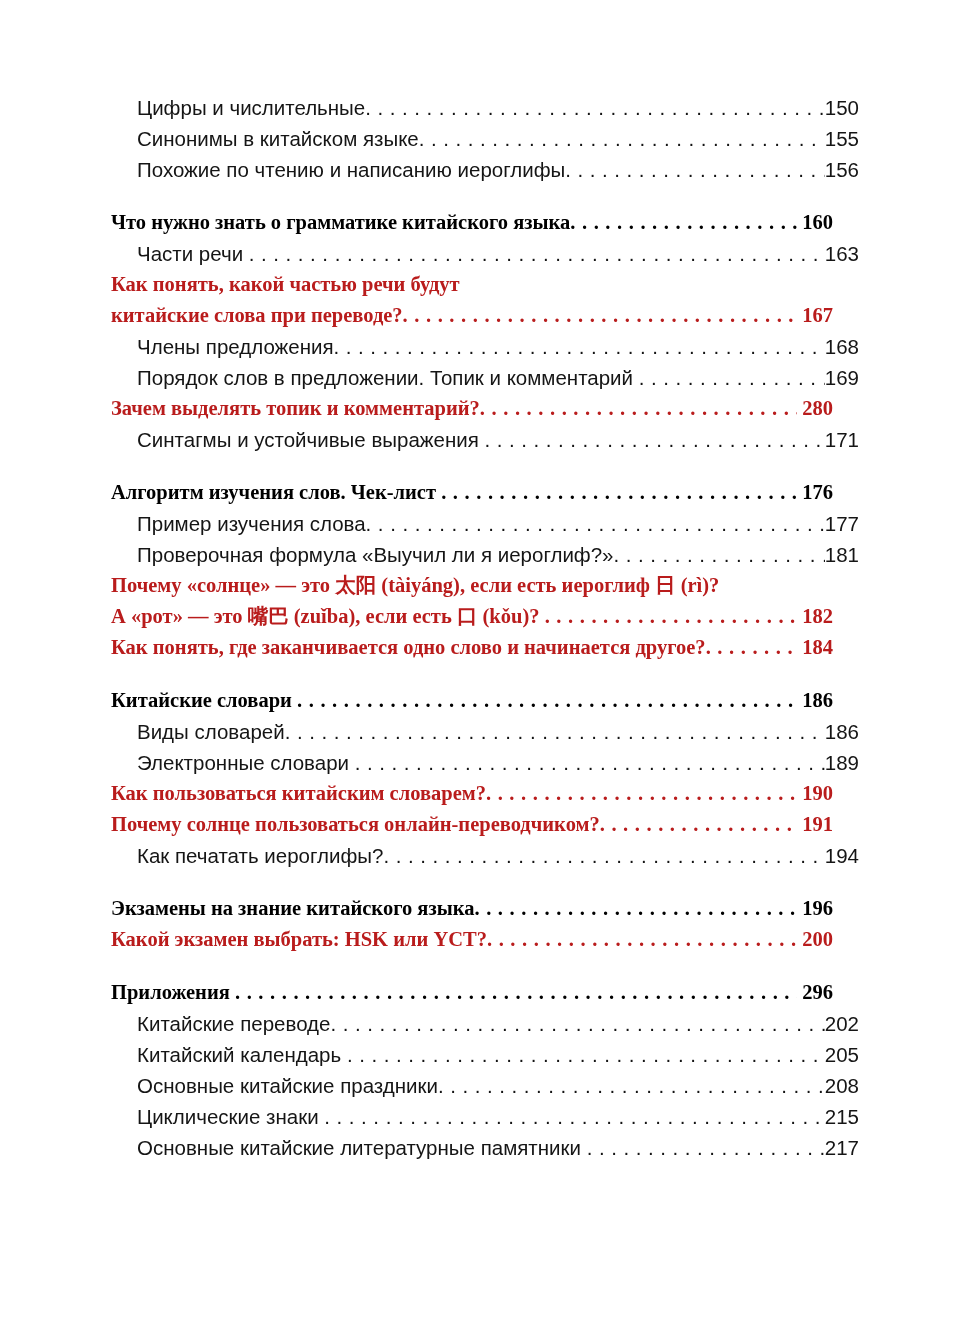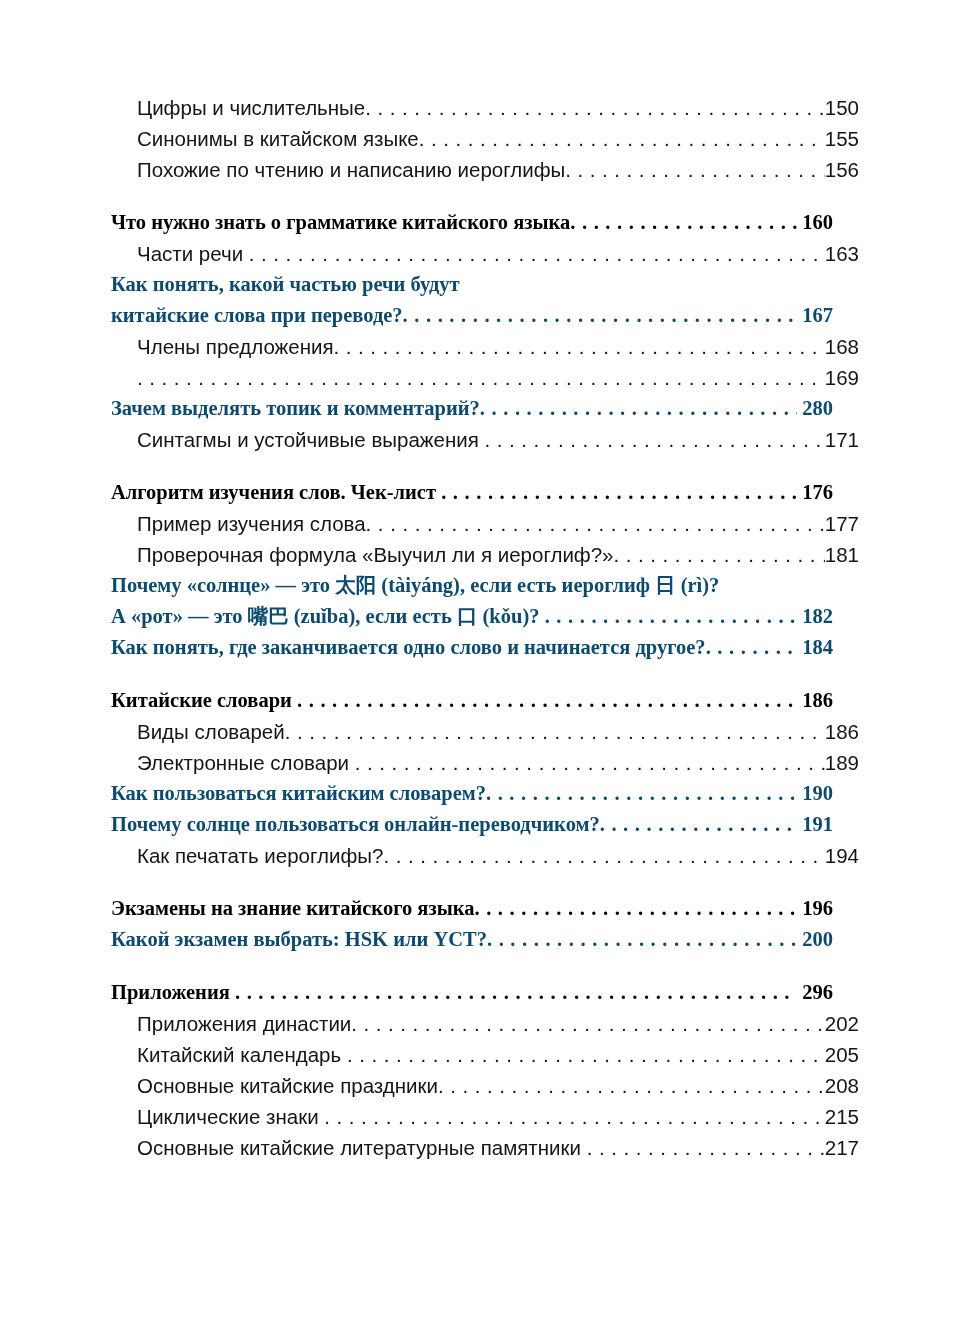--- a/index.html
+++ b/index.html
@@ -72,21 +72,21 @@
   }
   .lvl-section .page { font-weight: 700; }
 
   
   .lvl-question {
     font-family: "Liberation Serif", "DejaVu Serif", serif;
     font-weight: 700;
     font-size: 20.5px;
     line-height: 31px;
     padding-left: 0px;
-    color: #0c4a6e;
+    color: #b91c1c;
   }
   .lvl-question .page { font-weight: 700; }
 
   
   .gap-before { margin-top: 22px; }
 </style>
 </head>
 <body>
 
 <div id="toc">
@@ -122,20 +122,21 @@
       <span class="title">китайские слова при переводе?</span>
       <span class="leader">. . . . . . . . . . . . . . . . . . . . . . . . . . . . . . . . . . . . . . . . . . . . . . . . . . . . . . . . . . . . . . . . . . . . . . . . . . . . . . . . . . . . . . . . . . . . . . . . . . . . . . . . . . . . . . . . . . . . . . . . . . . . . . . . . . . . . . . . . . . . . . . . . . . . . . . . . . . . . . . . . . . . . . . . . . . . . . . . . . . . . . . . . . . . . . . . . . . . . . . . . . . . . . . . . . . . . . . . . . . </span>
       <span class="page"> 167</span>
     </div>
     <div class="entry lvl-sub">
       <span class="title">Члены предложения</span>
       <span class="leader">. . . . . . . . . . . . . . . . . . . . . . . . . . . . . . . . . . . . . . . . . . . . . . . . . . . . . . . . . . . . . . . . . . . . . . . . . . . . . . . . . . . . . . . . . . . . . . . . . . . . . . . . . . . . . . . . . . . . . . . . . . . . . . . . . . . . . . . . . . . . . . . . . . . . . . . . . . . . . . . . . . . . . . . . . . . . . . . . . . . . . . . . . . . . . . . . . . . . . . . . . . . . . . . . . . . . . . . . . . . </span>
       <span class="page">168</span>
     </div>
     <div class="entry lvl-sub">
+      <span class="title">Порядок слов в предложении. Топик и комментарий </span>
       <span class="leader">. . . . . . . . . . . . . . . . . . . . . . . . . . . . . . . . . . . . . . . . . . . . . . . . . . . . . . . . . . . . . . . . . . . . . . . . . . . . . . . . . . . . . . . . . . . . . . . . . . . . . . . . . . . . . . . . . . . . . . . . . . . . . . . . . . . . . . . . . . . . . . . . . . . . . . . . . . . . . . . . . . . . . . . . . . . . . . . . . . . . . . . . . . . . . . . . . . . . . . . . . . . . . . . . . . . . . . . . . . . </span>
       <span class="page">169</span>
     </div>
     <div class="entry lvl-question">
       <span class="title">Зачем выделять топик и комментарий?</span>
       <span class="leader">. . . . . . . . . . . . . . . . . . . . . . . . . . . . . . . . . . . . . . . . . . . . . . . . . . . . . . . . . . . . . . . . . . . . . . . . . . . . . . . . . . . . . . . . . . . . . . . . . . . . . . . . . . . . . . . . . . . . . . . . . . . . . . . . . . . . . . . . . . . . . . . . . . . . . . . . . . . . . . . . . . . . . . . . . . . . . . . . . . . . . . . . . . . . . . . . . . . . . . . . . . . . . . . . . . . . . . . . . . . </span>
       <span class="page"> 280</span>
     </div>
     <div class="entry lvl-sub">
       <span class="title">Синтагмы и устойчивые выражения </span>
@@ -209,21 +210,21 @@
       <span class="title">Какой экзамен выбрать: HSK или YCT?</span>
       <span class="leader">. . . . . . . . . . . . . . . . . . . . . . . . . . . . . . . . . . . . . . . . . . . . . . . . . . . . . . . . . . . . . . . . . . . . . . . . . . . . . . . . . . . . . . . . . . . . . . . . . . . . . . . . . . . . . . . . . . . . . . . . . . . . . . . . . . . . . . . . . . . . . . . . . . . . . . . . . . . . . . . . . . . . . . . . . . . . . . . . . . . . . . . . . . . . . . . . . . . . . . . . . . . . . . . . . . . . . . . . . . . </span>
       <span class="page"> 200</span>
     </div>
     <div class="entry lvl-section gap-before">
       <span class="title">Приложения </span>
       <span class="leader">. . . . . . . . . . . . . . . . . . . . . . . . . . . . . . . . . . . . . . . . . . . . . . . . . . . . . . . . . . . . . . . . . . . . . . . . . . . . . . . . . . . . . . . . . . . . . . . . . . . . . . . . . . . . . . . . . . . . . . . . . . . . . . . . . . . . . . . . . . . . . . . . . . . . . . . . . . . . . . . . . . . . . . . . . . . . . . . . . . . . . . . . . . . . . . . . . . . . . . . . . . . . . . . . . . . . . . . . . . . </span>
       <span class="page"> 296</span>
     </div>
     <div class="entry lvl-sub">
-      <span class="title">Приложения династии</span>
+      <span class="title">Китайские переводе</span>
       <span class="leader">. . . . . . . . . . . . . . . . . . . . . . . . . . . . . . . . . . . . . . . . . . . . . . . . . . . . . . . . . . . . . . . . . . . . . . . . . . . . . . . . . . . . . . . . . . . . . . . . . . . . . . . . . . . . . . . . . . . . . . . . . . . . . . . . . . . . . . . . . . . . . . . . . . . . . . . . . . . . . . . . . . . . . . . . . . . . . . . . . . . . . . . . . . . . . . . . . . . . . . . . . . . . . . . . . . . . . . . . . . . </span>
       <span class="page">202</span>
     </div>
     <div class="entry lvl-sub">
       <span class="title">Китайский календарь </span>
       <span class="leader">. . . . . . . . . . . . . . . . . . . . . . . . . . . . . . . . . . . . . . . . . . . . . . . . . . . . . . . . . . . . . . . . . . . . . . . . . . . . . . . . . . . . . . . . . . . . . . . . . . . . . . . . . . . . . . . . . . . . . . . . . . . . . . . . . . . . . . . . . . . . . . . . . . . . . . . . . . . . . . . . . . . . . . . . . . . . . . . . . . . . . . . . . . . . . . . . . . . . . . . . . . . . . . . . . . . . . . . . . . . </span>
       <span class="page">205</span>
     </div>
     <div class="entry lvl-sub">
       <span class="title">Основные китайские праздники</span>

